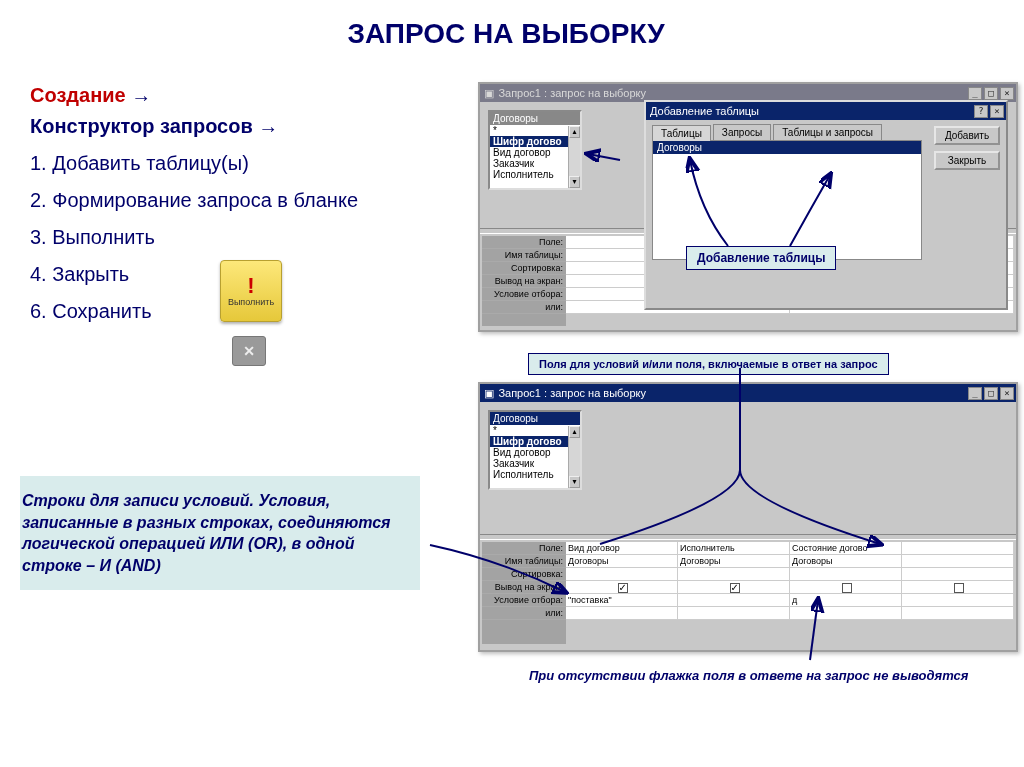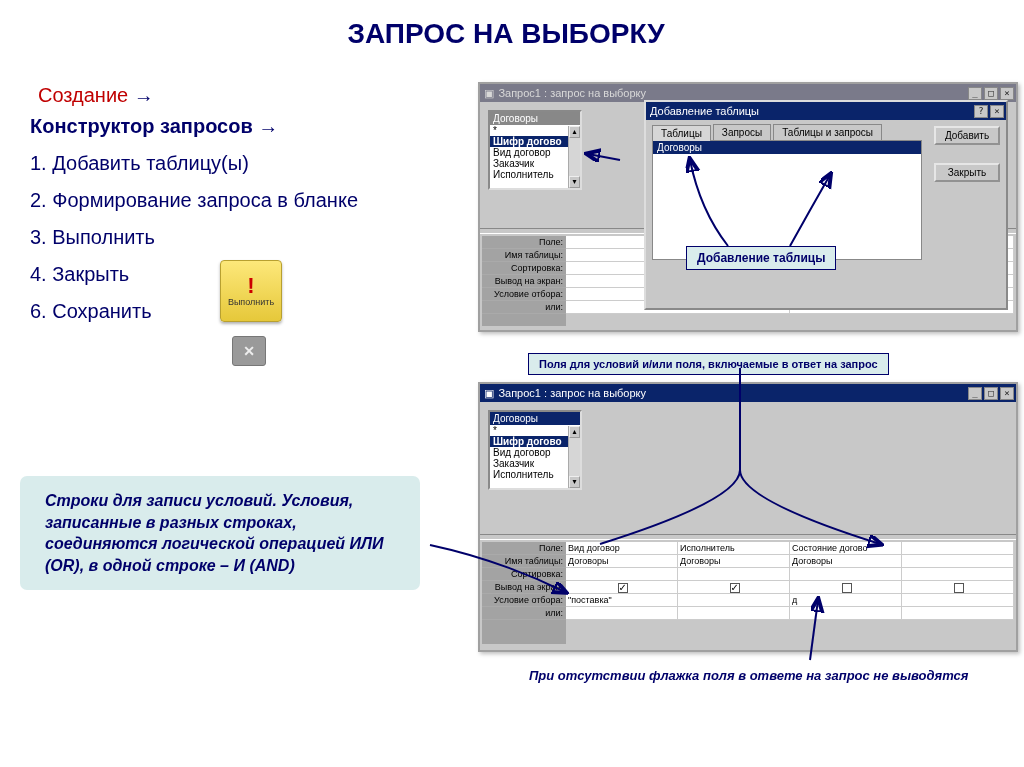--- a/index.html
+++ b/index.html
@@ -1,38 +1,38 @@
 <!DOCTYPE html>
 <html><head>
 <meta charset="utf-8">
 <style>
   * { margin:0; padding:0; box-sizing:border-box; }
   body { font-family: Arial, sans-serif; background:#fff; width:1024px; height:767px; position:relative; overflow:hidden; }
   .page-title { color:#00006a; font-size:28px; font-weight:bold; text-align:center; padding:18px 12px 10px 0; }
 
   
   .left-col { position:absolute; left:30px; top:80px; width:430px; font-size:20px; color:#00006a; line-height:1.55; }
-  .left-col .create { color:#c00000; font-weight:normal;margin-left:8px; }
+  .left-col .create { color:#c00000; font-weight:bold; }
   .left-col .constructor { color:#00006a; font-weight:bold; }
   .left-col .step { margin-top:6px; }
 
   
   .exec-btn { position:absolute; left:220px; top:260px; width:62px; height:62px;
               background:linear-gradient(#fde87a,#e6c83a); border:1px solid #b8a030; border-radius:4px;
               box-shadow: 0 2px 3px rgba(0,0,0,.3);
               display:flex; flex-direction:column; align-items:center; justify-content:center;
               font-size:9px; color:#333; }
   .exec-btn .bang { color:#c00; font-size:22px; font-weight:bold; line-height:1; }
   .close-btn { position:absolute; left:232px; top:336px; width:34px; height:30px;
                background:#9a9a9a; border:1px solid #777; border-radius:3px;
                display:flex; align-items:center; justify-content:center; color:#eee; font-weight:bold; font-size:14px; }
 
   
   .note-box { position:absolute; left:20px; top:476px; width:400px;
-              background:#d9ecec; padding:14px 25px; font-size:16px; font-weight:bold; font-style:italic; color:#00006a; line-height:1.35;border-radius:7px; }
+              background:#d9ecec; padding:14px 2px; font-size:16px; font-weight:bold; font-style:italic; color:#00006a; line-height:1.35; }
 
   
   .callout { position:absolute; background:#d9ecec; border:1px solid #00006a; color:#00006a; font-weight:bold; font-size:12px; padding:4px 10px; }
   .callout.center1 { left:686px; top:246px; }
   .callout.center2 { left:528px; top:353px; font-size:11px;}
   .bottom-caption { position:absolute; left:508px; top:668px; font-style:italic; font-weight:bold; font-size:13px; color:#00006a;margin-left:21px; }
 
   
   .win { position:absolute; background:#c8c8c8; border:2px solid #a0a0a0; box-shadow:2px 2px 4px rgba(0,0,0,.25); }
   .titlebar { background:#0a246a; color:#fff; display:flex; align-items:center; font-size:11px; height:18px; padding:0 2px 0 4px; }
@@ -62,21 +62,21 @@
   .chk.on::after { content:"✓"; position:absolute; top:-3px; left:0; font-size:10px; }
 
   
   .dialog { position:absolute; background:#c8c8c8; border:2px outset #ddd; }
   .dialog .tabs { display:flex; padding:4px 6px 0 6px; font-size:10px; gap:0; }
   .dialog .tab { padding:2px 8px; background:#c8c8c8; border:1px solid #888; border-bottom:none; margin-right:2px; }
   .dialog .tab.active { background:#d6d6d6; position:relative; top:1px; }
   .dialog .listpanel { margin:0 6px 6px 6px; border:1px solid #888; background:#fff; height:120px; font-size:10px; }
   .dialog .listpanel div { padding:1px 4px; }
   .dialog .listpanel div.sel { background:#0a246a; color:#fff; }
-  .dialog .btncol { position:absolute; right:6px; top:24px; display:flex; flex-direction:column; gap:18px; }
+  .dialog .btncol { position:absolute; right:6px; top:24px; display:flex; flex-direction:column; gap:6px; }
   .dlgbtn { width:66px; height:19px; font-size:10px; background:#c8c8c8; border:2px outset #e6e6e6; }
 
   
   svg.overlay { position:absolute; left:0; top:0; width:1024px; height:767px; pointer-events:none; }
   svg.overlay path { stroke:#00006a; stroke-width:2; fill:none; }
 </style>
 </head>
 <body>
 
 <h1 class="page-title">ЗАПРОС НА ВЫБОРКУ</h1>

